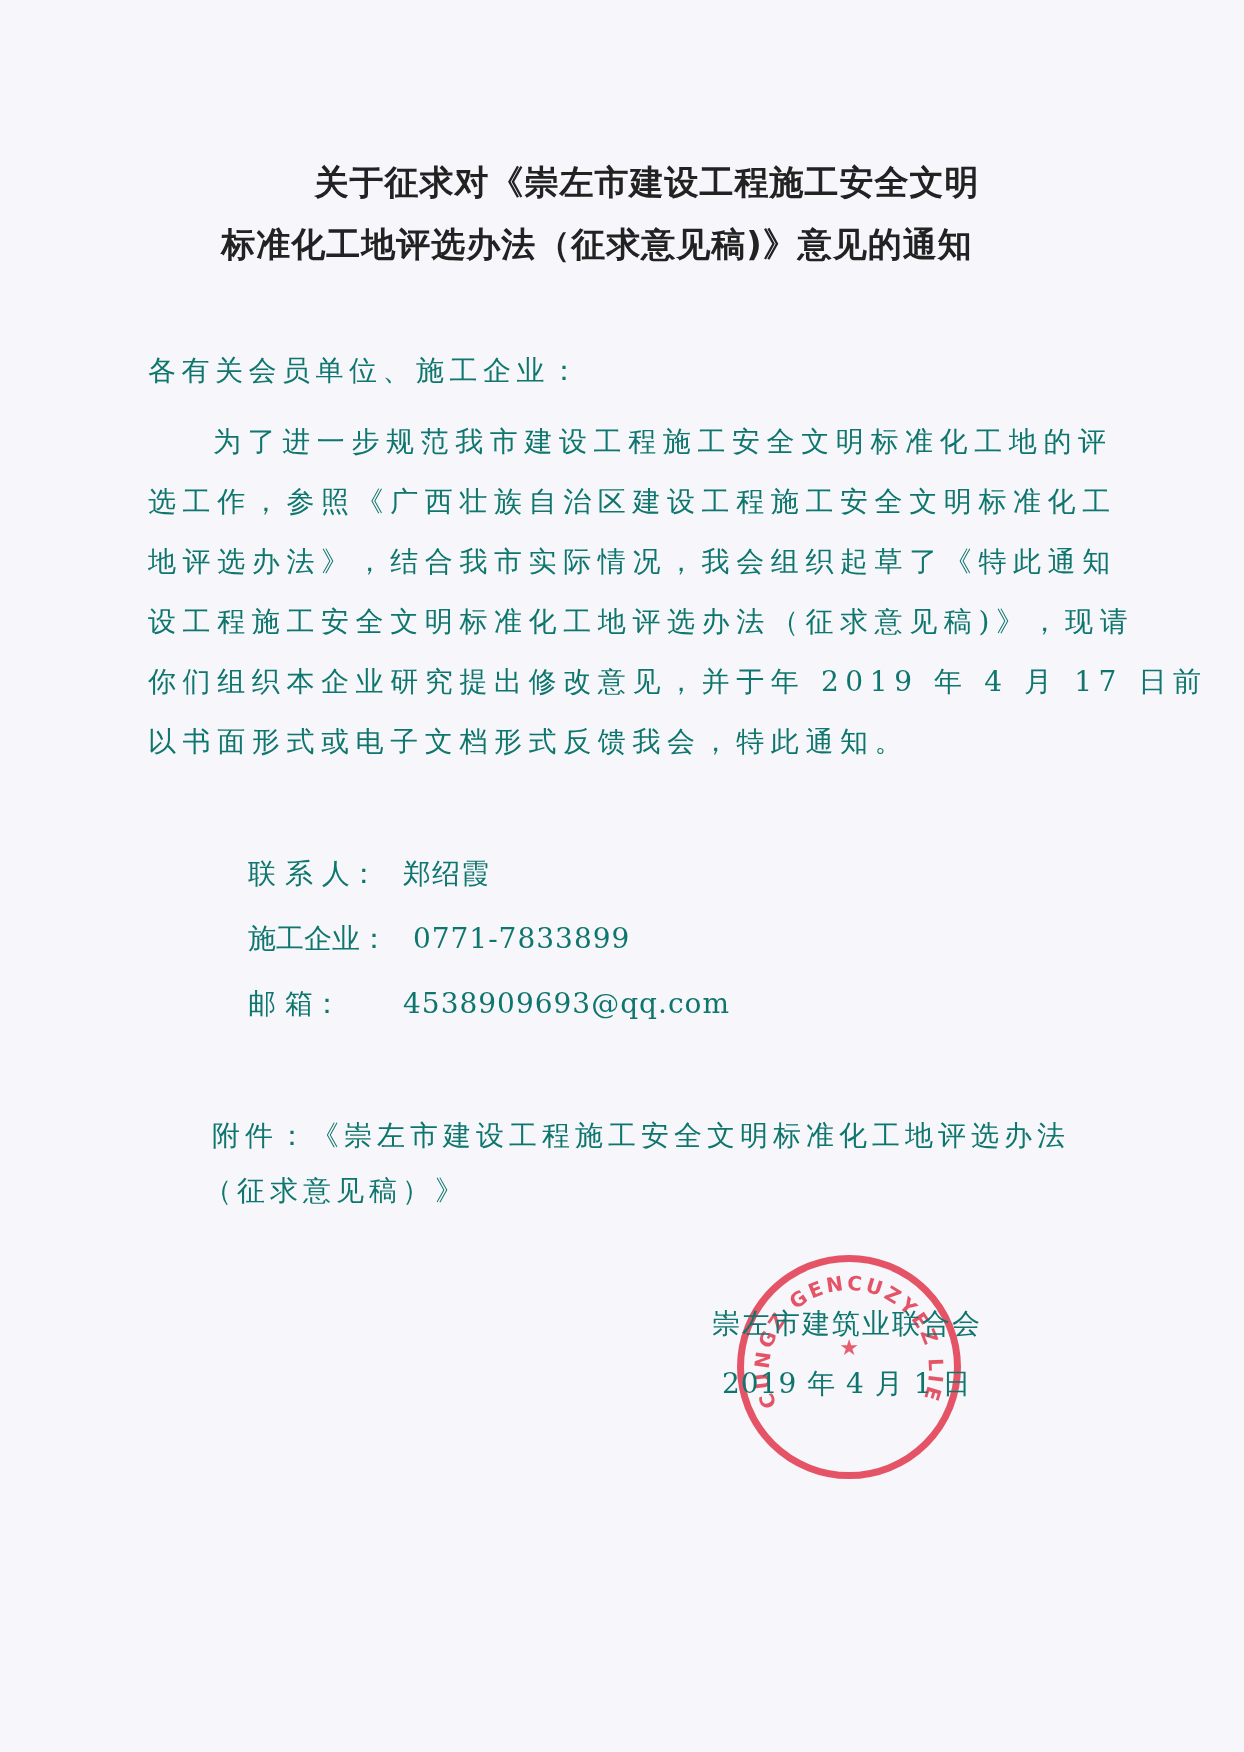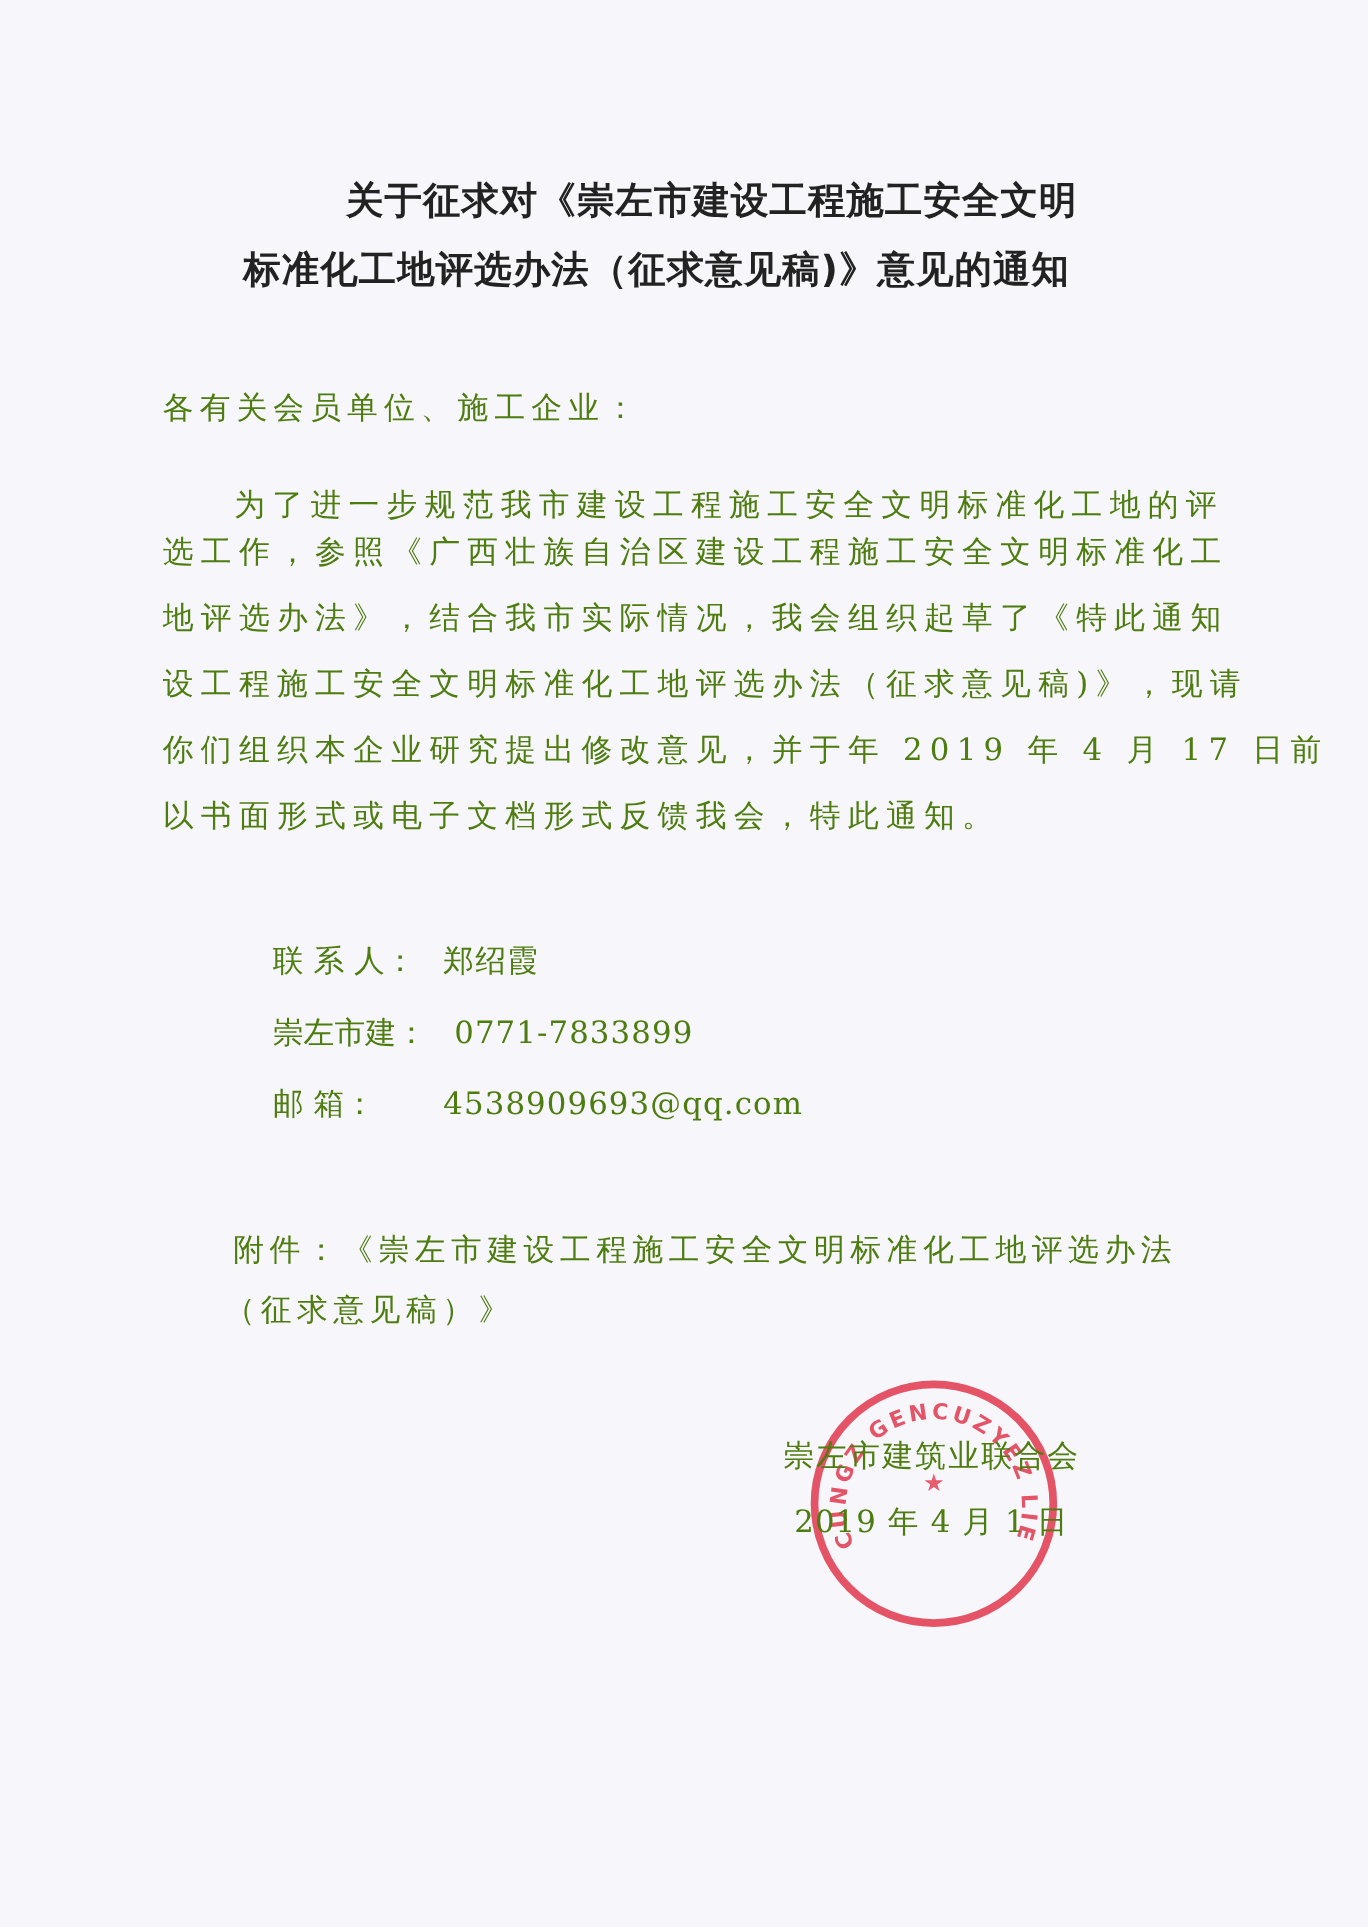--- a/index.html
+++ b/index.html
@@ -12,25 +12,25 @@
     }
     .title {
       position: absolute; left: 0; width: 1244px; text-align: center;
       font-family: "DejaVu Sans", "Liberation Sans", sans-serif;
       font-weight: bold; font-size: 34px; color: #222; letter-spacing: 1px;
     }
     .title.l1 { top: 160px; left: 25px; }
     .title.l2 { top: 222px; left: -25px; }
     .line {
       position: absolute; font-size: 28px; white-space: nowrap;
-      letter-spacing: 5.5px; color: #4d7c0f;
+      letter-spacing: 5.5px; color: #0f766e;
     }
     .salutation { left: 148px; top: 352px; }
     .body-line { left: 148px; letter-spacing: 6.6px; }
-    .body-line.first { left: 213px; margin-top: 17px; }
+    .body-line.first { left: 213px; }
     .contact { left: 212px; margin-left: 36px; }
     .contact .lbl { display: inline-block; width: 155px; letter-spacing: 0; }
     .contact .val { letter-spacing: 1px; }
     .attach { left: 212px; letter-spacing: 5px; }
     .sign { left: 712px; letter-spacing: 2px; }
     .stamp {
       position: absolute; left: 737px; top: 1255px;
       width: 210px; height: 210px;
       border: 7px solid rgba(225, 55, 75, 0.85);
       border-radius: 50%;
@@ -49,21 +49,21 @@
 <div class="line body-line" style="top:483px">选工作，参照《广西壮族自治区建设工程施工安全文明标准化工</div>
 <div class="line body-line" style="top:543px">地评选办法》，结合我市实际情况，我会组织起草了《特此通知</div>
 <div class="line body-line" style="top:603px">设工程施工安全文明标准化工地评选办法（征求意见稿)》，现请</div>
 <div class="line body-line" style="top:663px">你们组织本企业研究提出修改意见，并于年 2019 年 4 月 17 日前</div>
 <div class="line body-line" style="top:723px">以书面形式或电子文档形式反馈我会，特此通知。</div>
 
 <div class="line contact" style="top:855px">
   <span class="lbl">联  系  人：</span><span class="val">郑绍霞</span>
 </div>
 <div class="line contact" style="top:920px">
-  <span class="lbl">崇左市建：</span><span class="val"> 0771-7833899</span>
+  <span class="lbl">施工企业：</span><span class="val"> 0771-7833899</span>
 </div>
 <div class="line contact" style="top:985px">
   <span class="lbl">邮      箱：</span><span class="val">4538909693@qq.com</span>
 </div>
 
 <div class="line attach" style="top:1117px">附件：《崇左市建设工程施工安全文明标准化工地评选办法</div>
 <div class="line attach" style="top:1172px; left:204px">（征求意见稿）》</div>
 
 <div class="stamp">
   <svg width="224" height="224" viewBox="0 0 224 224">

